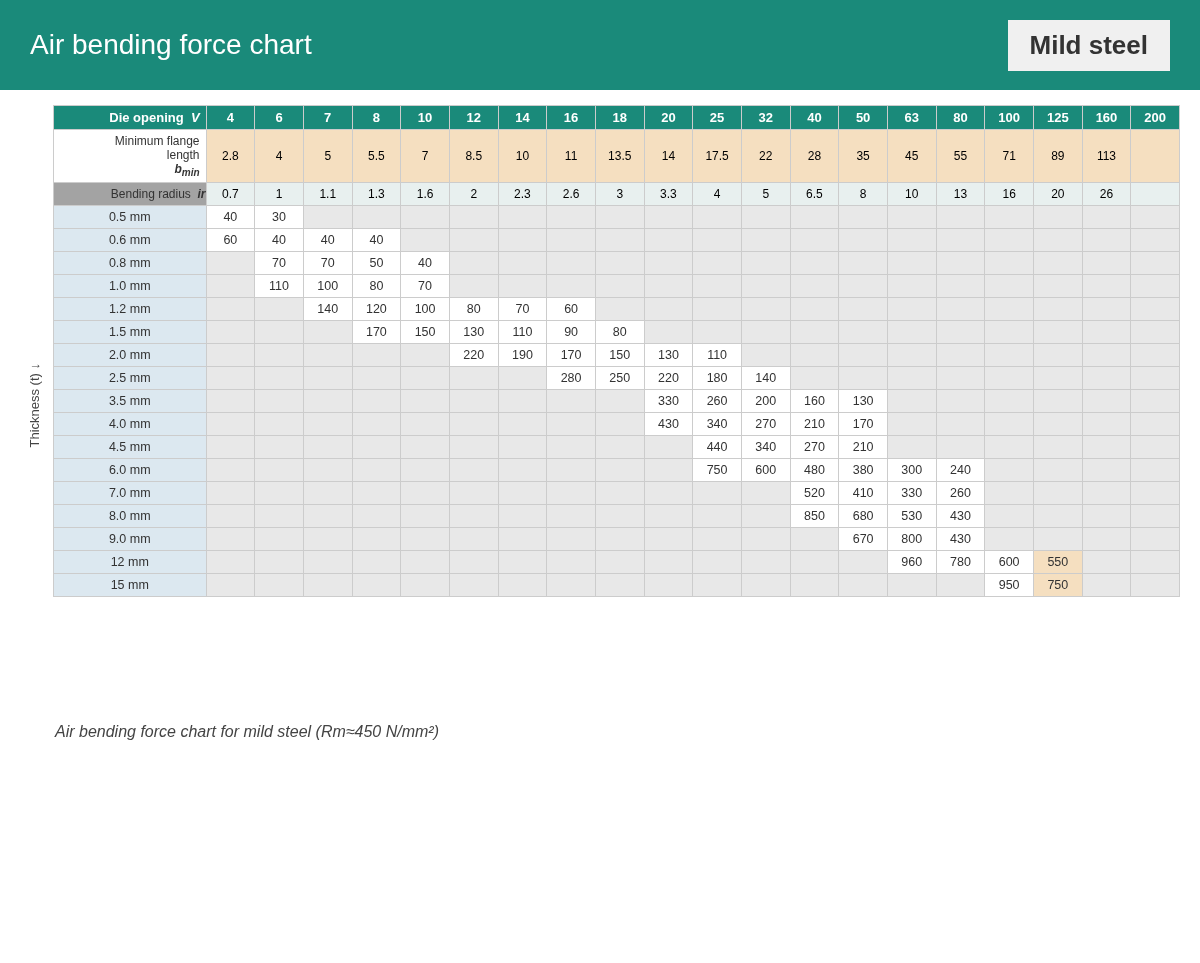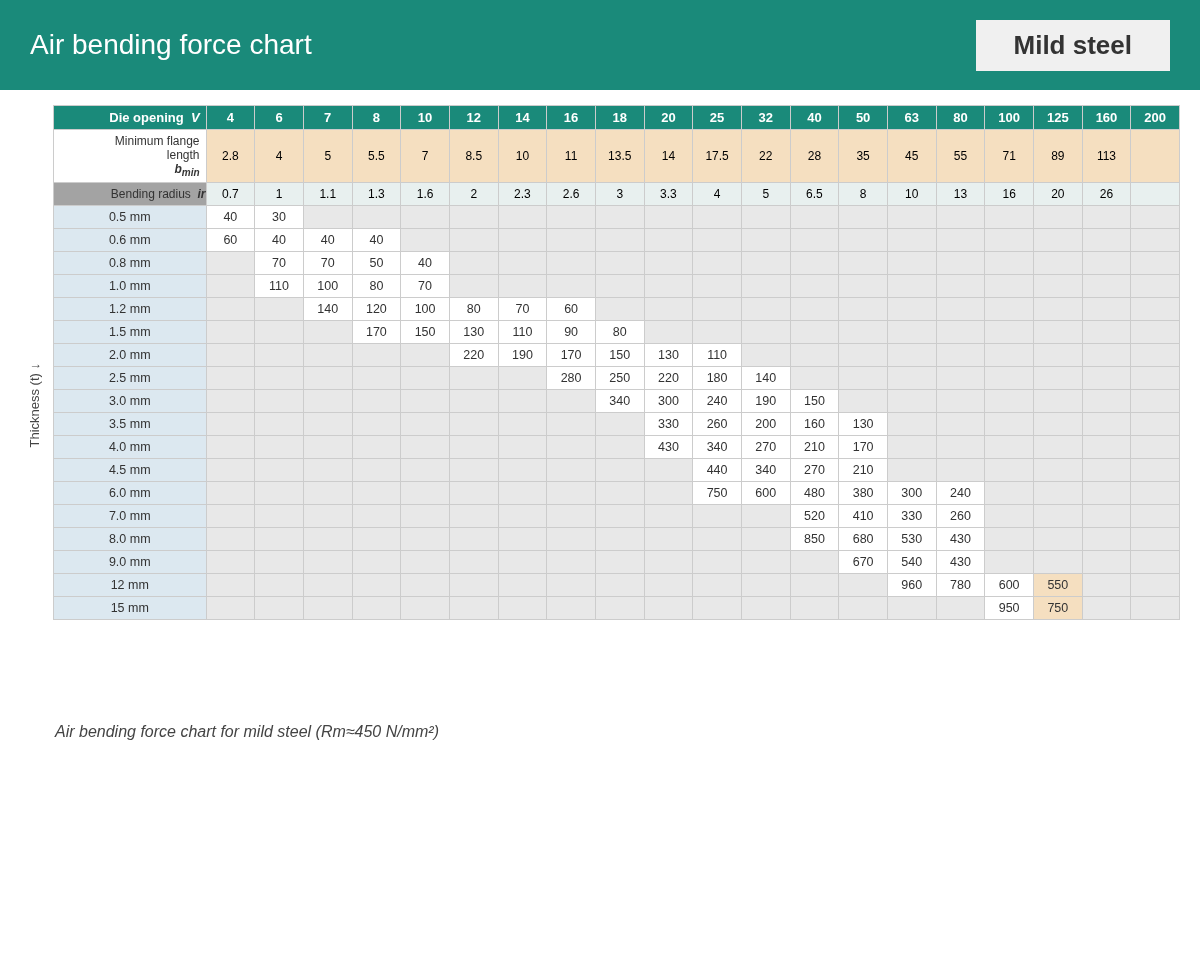--- a/index.html
+++ b/index.html
@@ -24,21 +24,21 @@
       font-size: 28px;
       font-weight: 400;
       flex: 1;
     }
 
     .header-subtitle {
       color: #333;
       font-size: 26px;
       font-weight: 700;
       background: #f0f0f0;
-      padding: 10px 38px;
+      padding: 10px 22px;
       margin-left: 12px;
     }
 
     .main-content {
       display: flex;
       padding: 15px 20px 10px 20px;
     }
 
     .thickness-label-container {
       display: flex;
@@ -411,43 +411,20 @@
             <td class="empty"></td>
             <td class="empty"></td>
             <td class="empty"></td>
             <td class="empty"></td>
             <td class="empty"></td>
             <td class="empty"></td>
             <td class="empty"></td>
             <td class="empty"></td>
           </tr>
           <tr class="thickness-row">
-            <td class="label-cell">3.0 mm</td>
-            <td class="empty"></td>
-            <td class="empty"></td>
-            <td class="empty"></td>
-            <td class="empty"></td>
-            <td class="empty"></td>
-            <td class="empty"></td>
-            <td class="empty"></td>
-            <td class="empty"></td>
-            <td class="value">340</td>
-            <td class="value">300</td>
-            <td class="value">240</td>
-            <td class="value">190</td>
-            <td class="value">150</td>
-            <td class="empty"></td>
-            <td class="empty"></td>
-            <td class="empty"></td>
-            <td class="empty"></td>
-            <td class="empty"></td>
-            <td class="empty"></td>
-            <td class="empty"></td>
-          </tr>
-          <tr class="thickness-row">
             <td class="label-cell">3.5 mm</td>
             <td class="empty"></td>
             <td class="empty"></td>
             <td class="empty"></td>
             <td class="empty"></td>
             <td class="empty"></td>
             <td class="empty"></td>
             <td class="empty"></td>
             <td class="empty"></td>
             <td class="empty"></td>
@@ -587,21 +564,21 @@
             <td class="empty"></td>
             <td class="empty"></td>
             <td class="empty"></td>
             <td class="empty"></td>
             <td class="empty"></td>
             <td class="empty"></td>
             <td class="empty"></td>
             <td class="empty"></td>
             <td class="empty"></td>
             <td class="value">670</td>
-            <td class="value">540</td>
+            <td class="value">800</td>
             <td class="value">430</td>
             <td class="empty"></td>
             <td class="empty"></td>
             <td class="empty"></td>
             <td class="empty"></td>
           </tr>
           <tr class="thickness-row">
             <td class="label-cell">12 mm</td>
             <td class="empty"></td>
             <td class="empty"></td>

